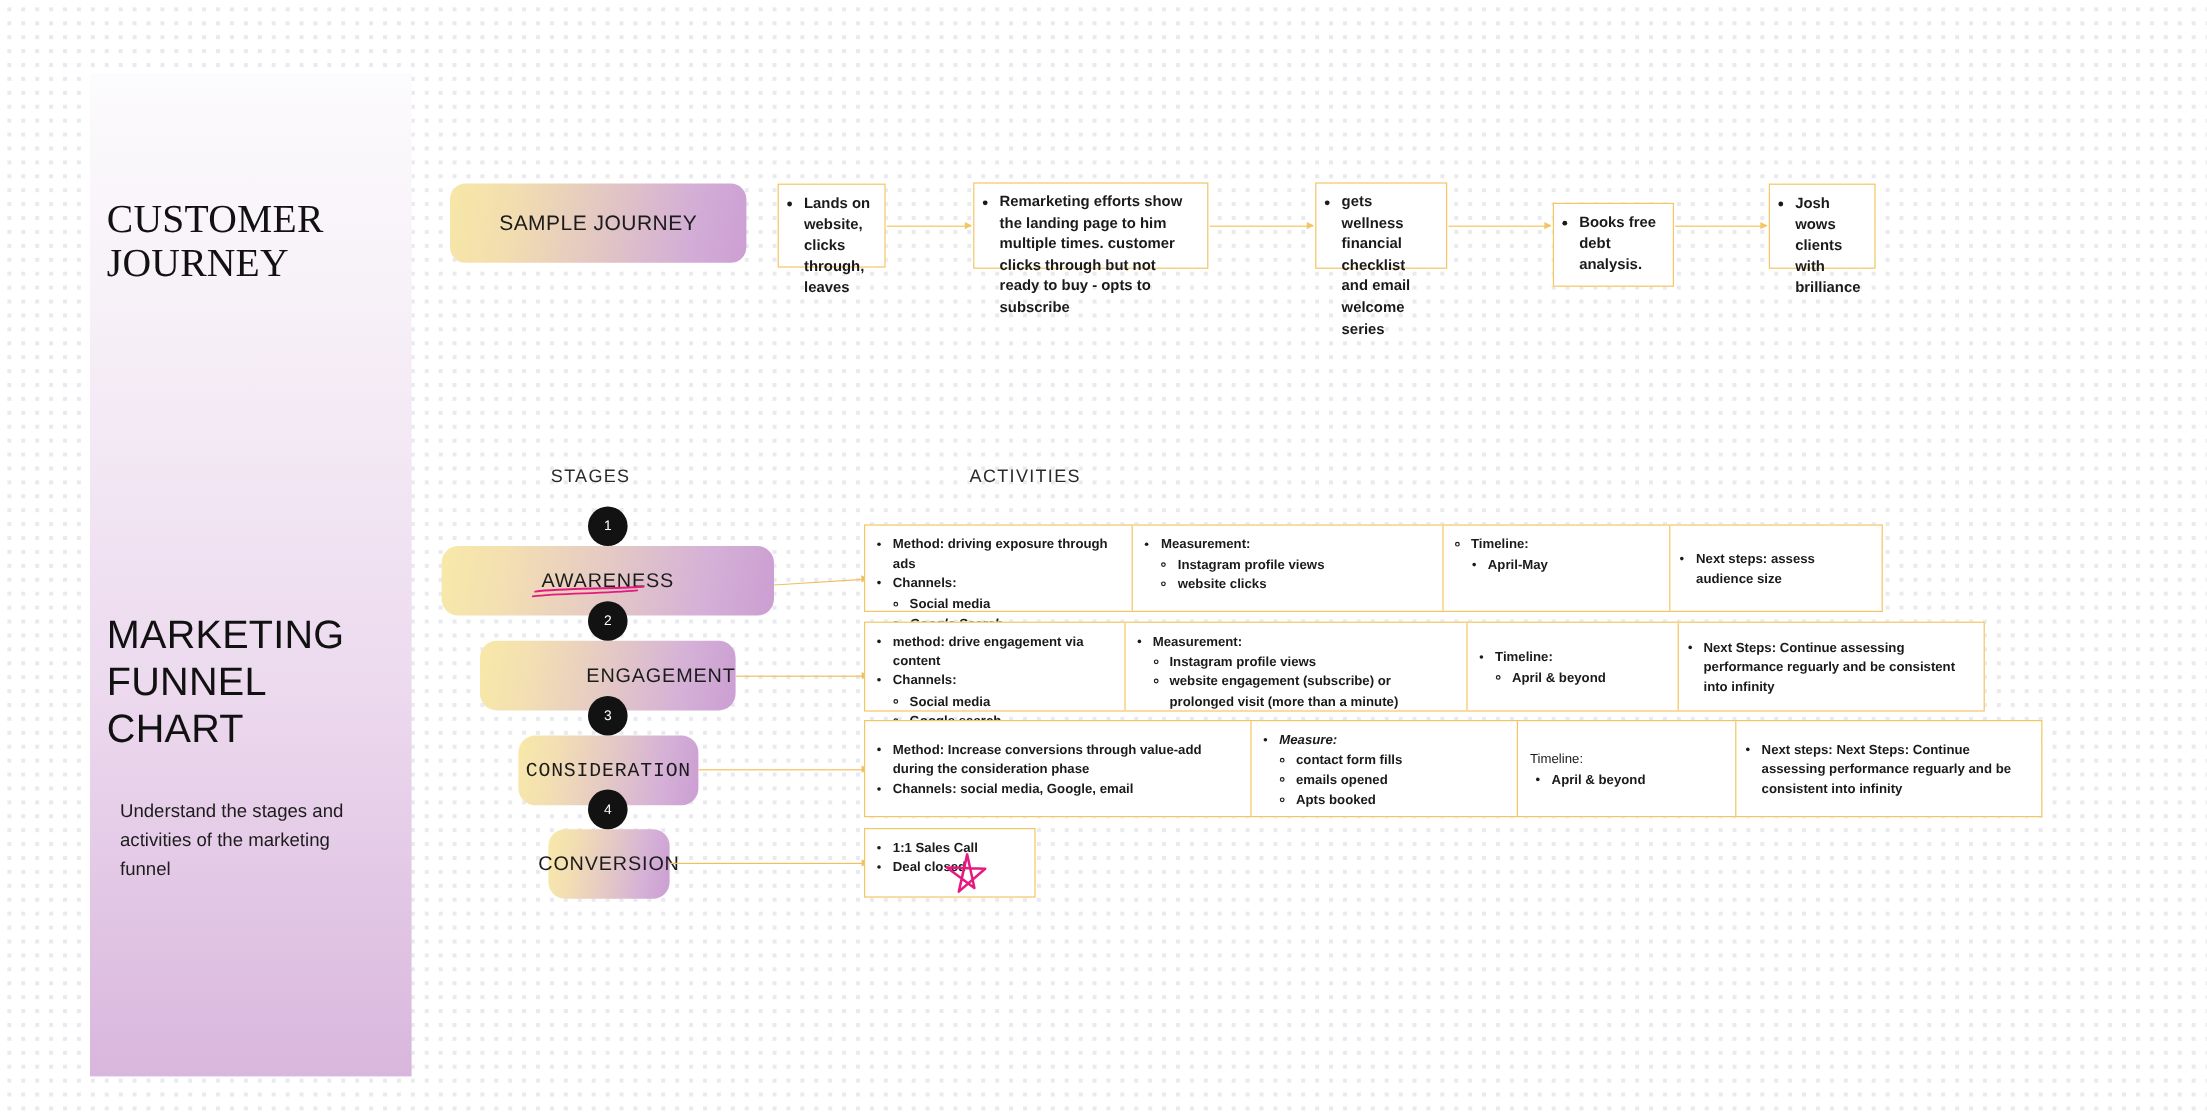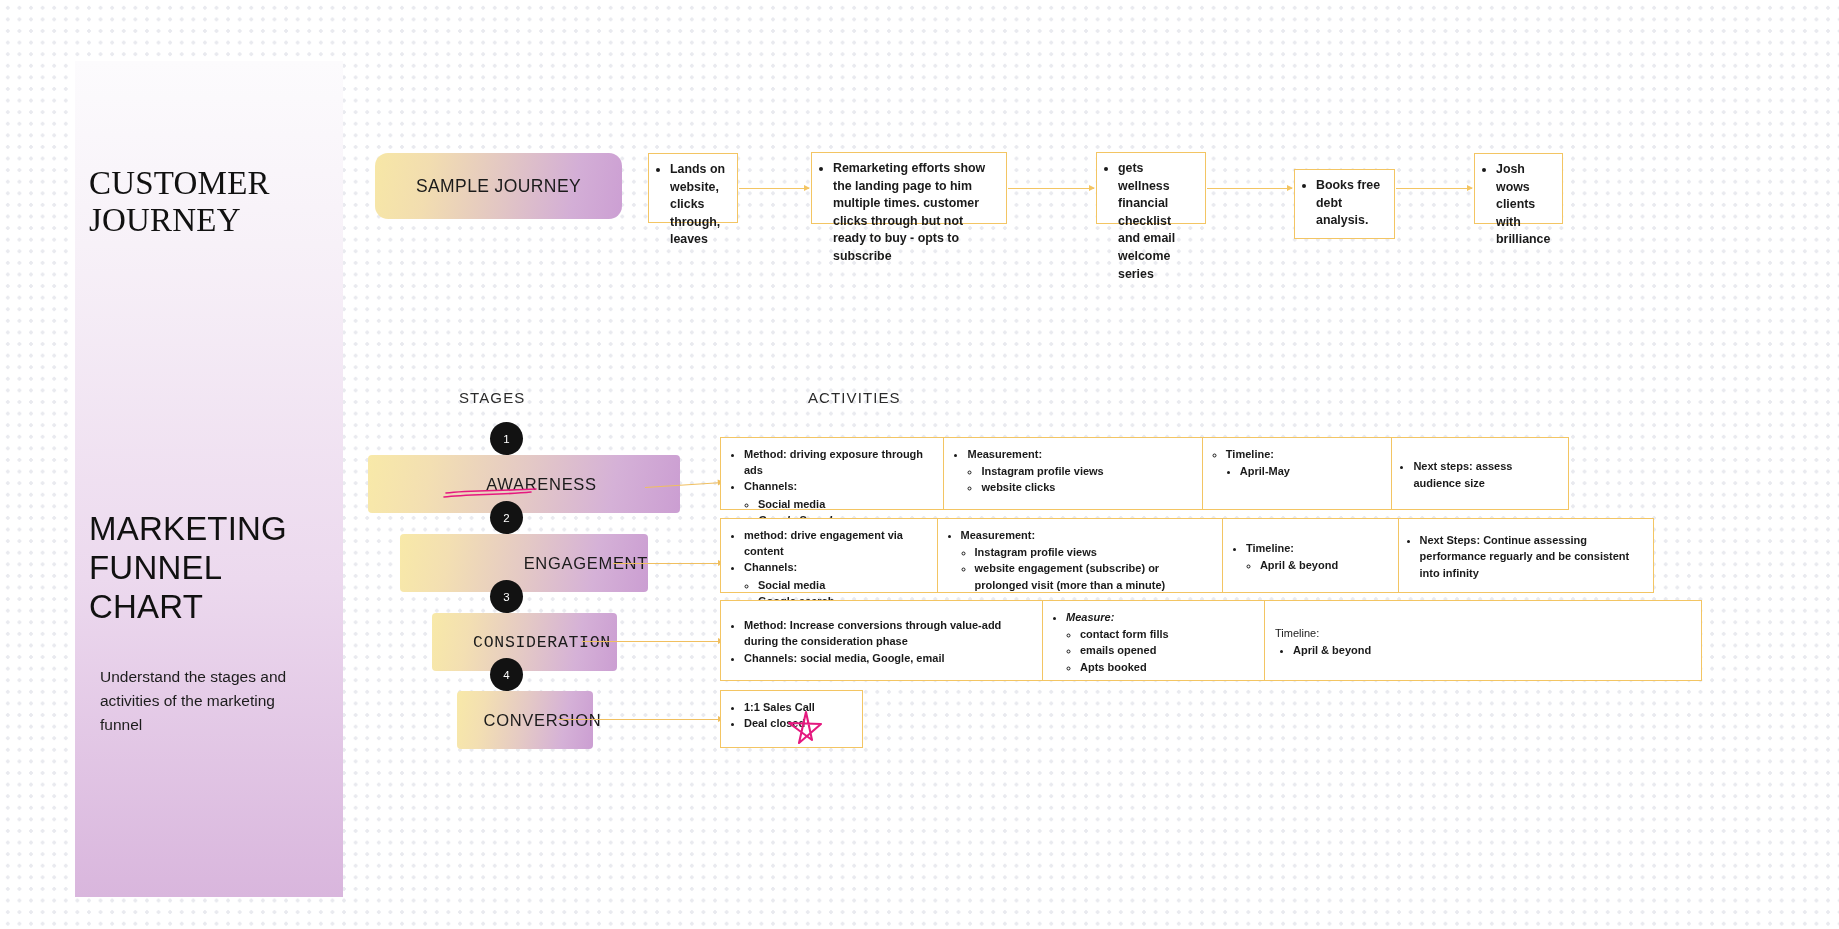--- a/index.html
+++ b/index.html
@@ -65,23 +65,22 @@
   .ja3{left:1207px;top:188px;width:85px;}
   .ja4{left:1396px;top:188px;width:76px;}
 
   
   .colhead{position:absolute;font-size:15px;color:#2b2b2b;letter-spacing:1.1px;}
   .ch-stages{left:459px;top:389px;}
   .ch-activities{left:808px;top:389px;}
 
   
   .stage{
-    position:absolute;border-radius:4px;display:flex;align-items:center;justify-content:center;
+    position:absolute;border-radius:14px;display:flex;align-items:center;justify-content:center;
     background:linear-gradient(100deg,#f8e9a8 0%,#f3dfb2 20%,#e4c9c5 50%,#d5b1d7 78%,#cb9ed2 100%);
-    padding-left:35px;
   }
   .stage span{font-size:16.5px;color:#1b1b1b;letter-spacing:.7px;}
   .st1{left:368px;top:455px;width:277px;height:58px;}
   .st2{left:400px;top:534px;width:213px;height:58px;justify-content:flex-end;}
   .st3{left:432px;top:613px;width:150px;height:58px;font-family:Liberation Mono, monospace;}
   .st4{left:457px;top:691px;width:101px;height:58px;}
 
   .badge{
     position:absolute;width:33px;height:33px;border-radius:50%;
     background:#121212;color:#fff;font-size:11.5px;
@@ -292,20 +291,25 @@
           </ul></li>
       </ul>
     </div>
     <div class="cell" style="width:182px;display:flex;align-items:center">
       <ul style="list-style:none;padding-left:0">
         <li style="font-weight:400">Timeline:<ul style="list-style:disc;padding-left:18px">
             <li>April &amp; beyond</li>
           </ul></li>
       </ul>
     </div>
+    <div class="cell" style="width:253px;display:flex;align-items:center">
+      <ul style="padding-left:11px">
+          <li>Next steps: Next Steps: Continue assessing performance reguarly and be consistent into infinity</li>
+        </ul>
+    </div>
   </div>
 
   <div class="arow ar4">
     <div class="cell" style="width:143px;display:flex;">
       <ul>
         <li>1:1 Sales Call</li>
         <li>Deal closed</li>
       </ul>
     </div>
   </div>

